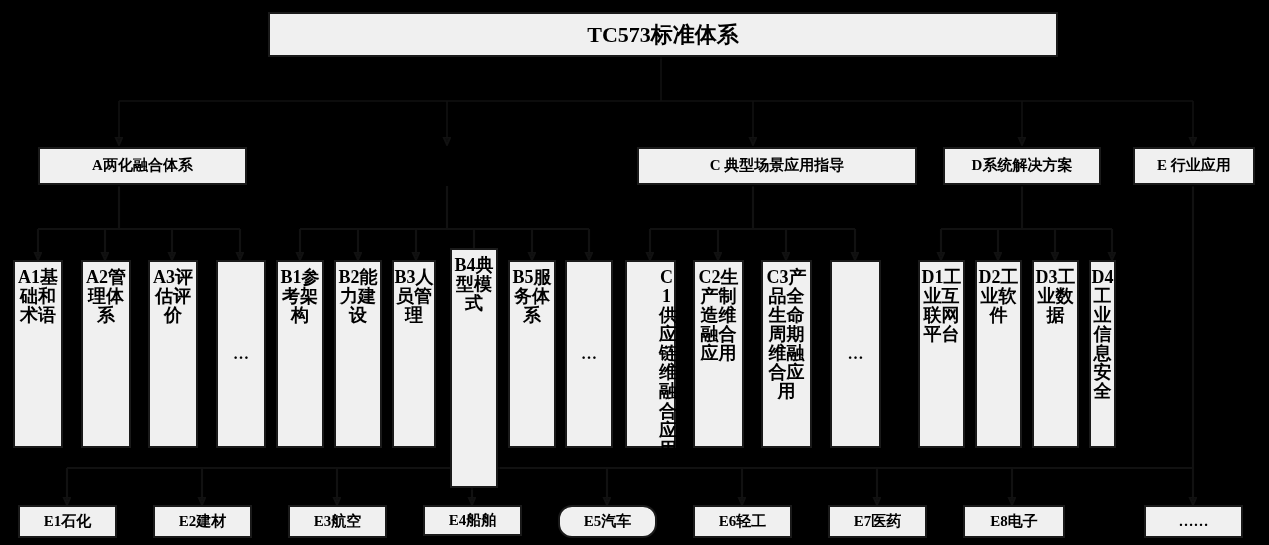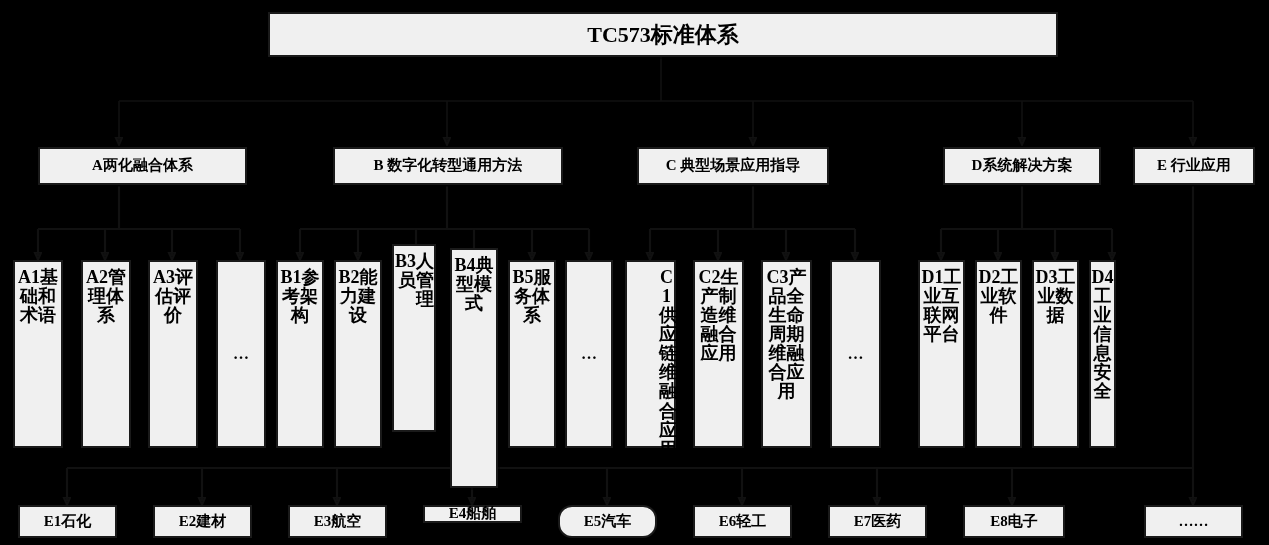--- a/index.html
+++ b/index.html
@@ -137,24 +137,21 @@
     <line x1="1012" y1="468" x2="1012" y2="501" marker-end="url(#arw)"></line>
   </svg>
 
   <div class="node root" style="left:268px; top:12px; width:790px; height:45px;">
     <span class="txt">TC573标准体系</span>
   </div>
 
   <div class="node lvl1" style="left:38px; top:147px; width:209px; height:38px;">
     <span class="txt">A两化融合体系</span>
   </div>
-  <div class="node lvl1" style="left:333px; top:147px; width:230px; height:38px;">
-    <span class="txt">B 数字化转型通用方法</span>
-  </div>
-  <div class="node lvl1" style="left:637px; top:147px; width:192px; height:38px;">
+  <div class="node lvl1" style="left:637px; top:147px; width:280px; height:38px;">
     <span class="txt">C 典型场景应用指导</span>
   </div>
   <div class="node lvl1" style="left:943px; top:147px; width:158px; height:38px;">
     <span class="txt">D系统解决方案</span>
   </div>
   <div class="node lvl1" style="left:1133px; top:147px; width:122px; height:38px;">
     <span class="txt">E 行业应用</span>
   </div>
 
   <div class="node leafv" style="left:13px; top:260px; width:50px; height:188px;">
@@ -169,21 +166,21 @@
   <div class="node leafv ellipsis" style="left:216px; top:260px; width:50px; height:188px;">
     <span class="txt">…</span>
   </div>
 
   <div class="node leafv" style="left:276px; top:260px; width:48px; height:188px;">
     <span class="txt">B1参考架构</span>
   </div>
   <div class="node leafv" style="left:334px; top:260px; width:48px; height:188px;">
     <span class="txt">B2能力建设</span>
   </div>
-  <div class="node leafv" style="left:392px; top:244px; width:44px; height:188px;text-align:right;">
+  <div class="node leafv" style="left:392px; top:260px; width:44px; height:188px;">
     <span class="txt">B3人员管理</span>
   </div>
   <div class="node leafv" style="left:450px; top:248px; width:48px; height:240px;">
     <span class="txt">B4典型模式</span>
   </div>
   <div class="node leafv" style="left:508px; top:260px; width:48px; height:188px;">
     <span class="txt">B5服务体系</span>
   </div>
   <div class="node leafv ellipsis" style="left:565px; top:260px; width:48px; height:188px;">
     <span class="txt">…</span>
@@ -217,21 +214,21 @@
 
   <div class="node bottom" style="left:18px; top:505px; width:99px; height:33px;">
     <span class="txt">E1石化</span>
   </div>
   <div class="node bottom" style="left:153px; top:505px; width:99px; height:33px;">
     <span class="txt">E2建材</span>
   </div>
   <div class="node bottom" style="left:288px; top:505px; width:99px; height:33px;">
     <span class="txt">E3航空</span>
   </div>
-  <div class="node bottom" style="left:423px; top:505px; width:99px; height:18px;">
+  <div class="node bottom" style="left:423px; top:505px; width:99px; height:31px;">
     <span class="txt">E4船舶</span>
   </div>
   <div class="node bottom" style="left:558px; top:505px; width:99px; height:33px;border-radius:14px;">
     <span class="txt">E5汽车</span>
   </div>
   <div class="node bottom" style="left:693px; top:505px; width:99px; height:33px;">
     <span class="txt">E6轻工</span>
   </div>
   <div class="node bottom" style="left:828px; top:505px; width:99px; height:33px;">
     <span class="txt">E7医药</span>

